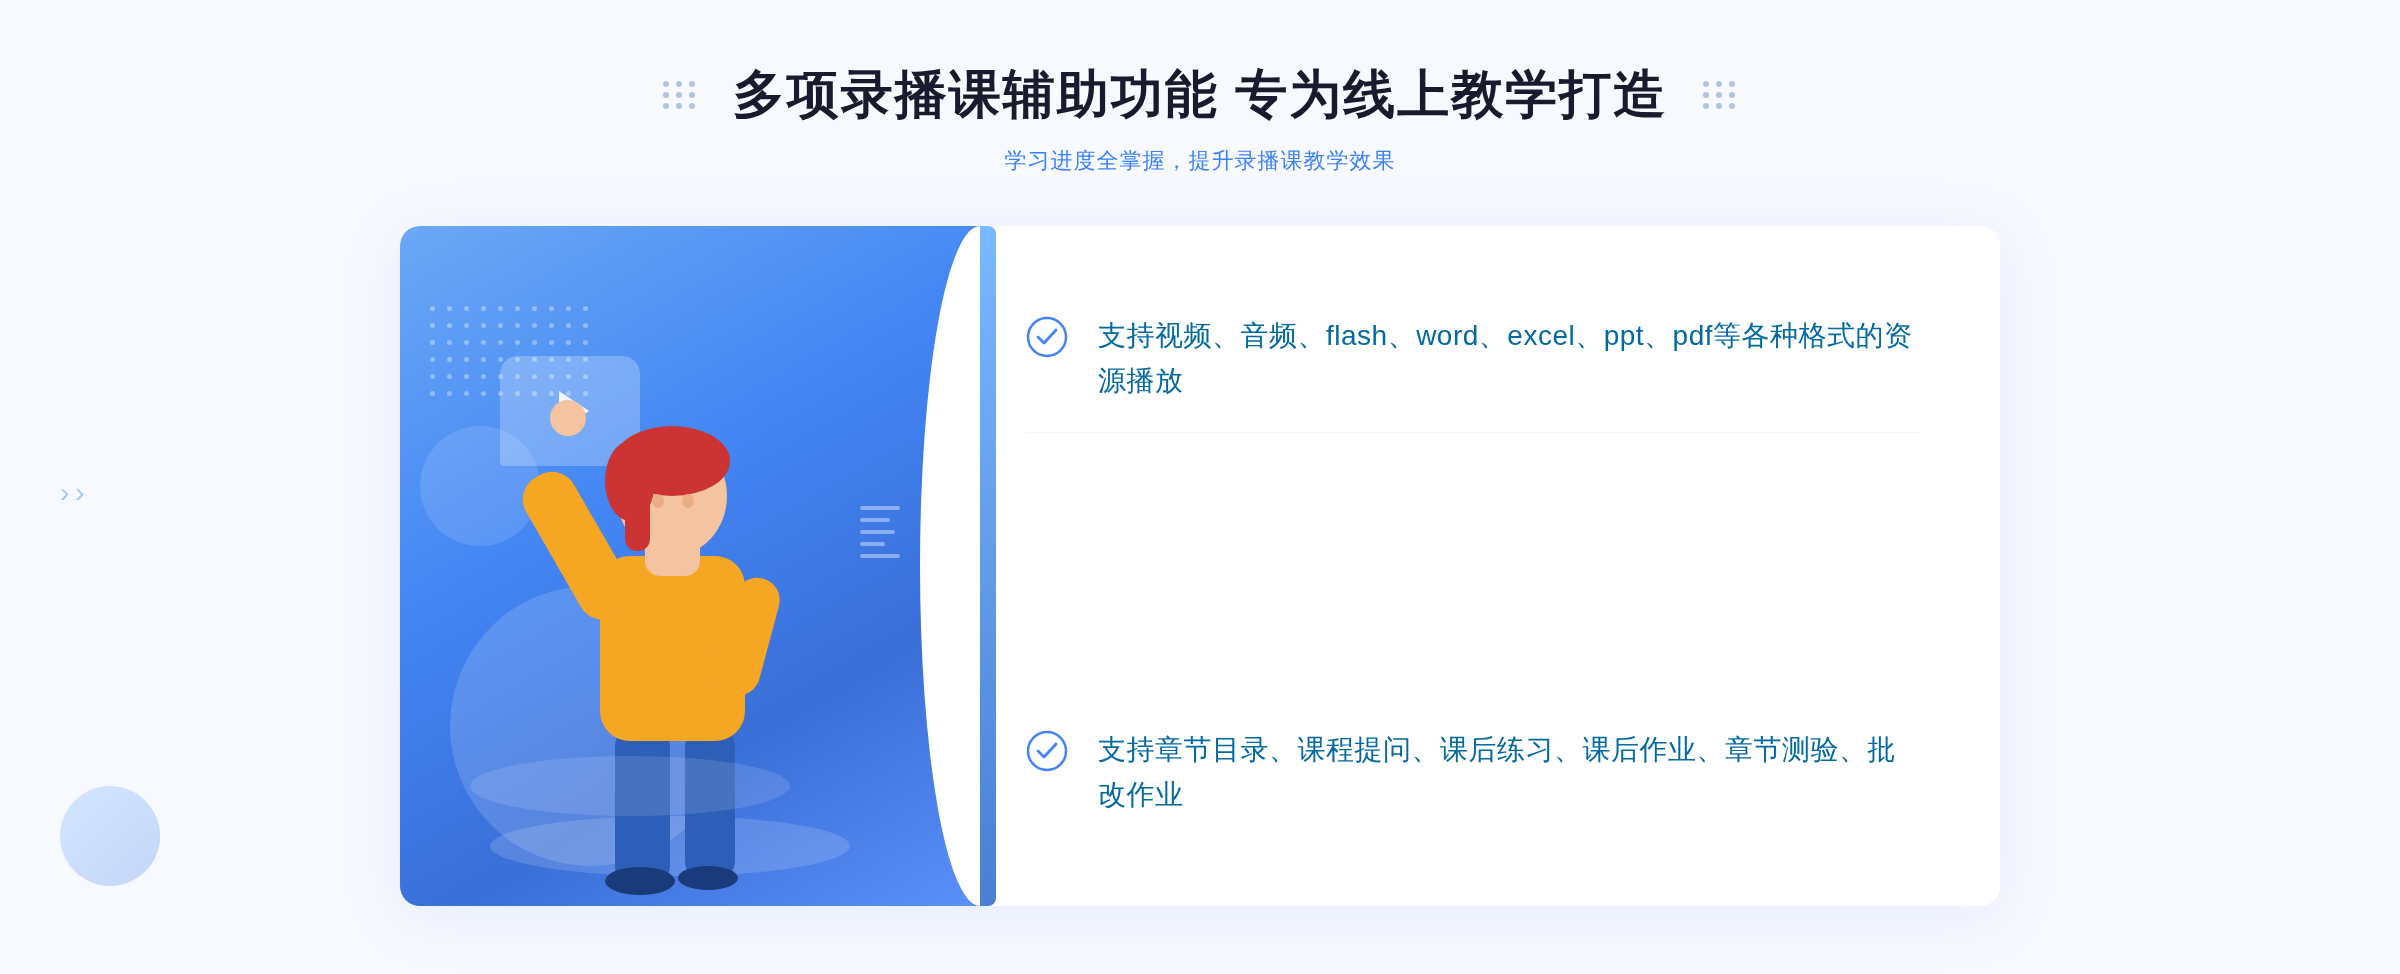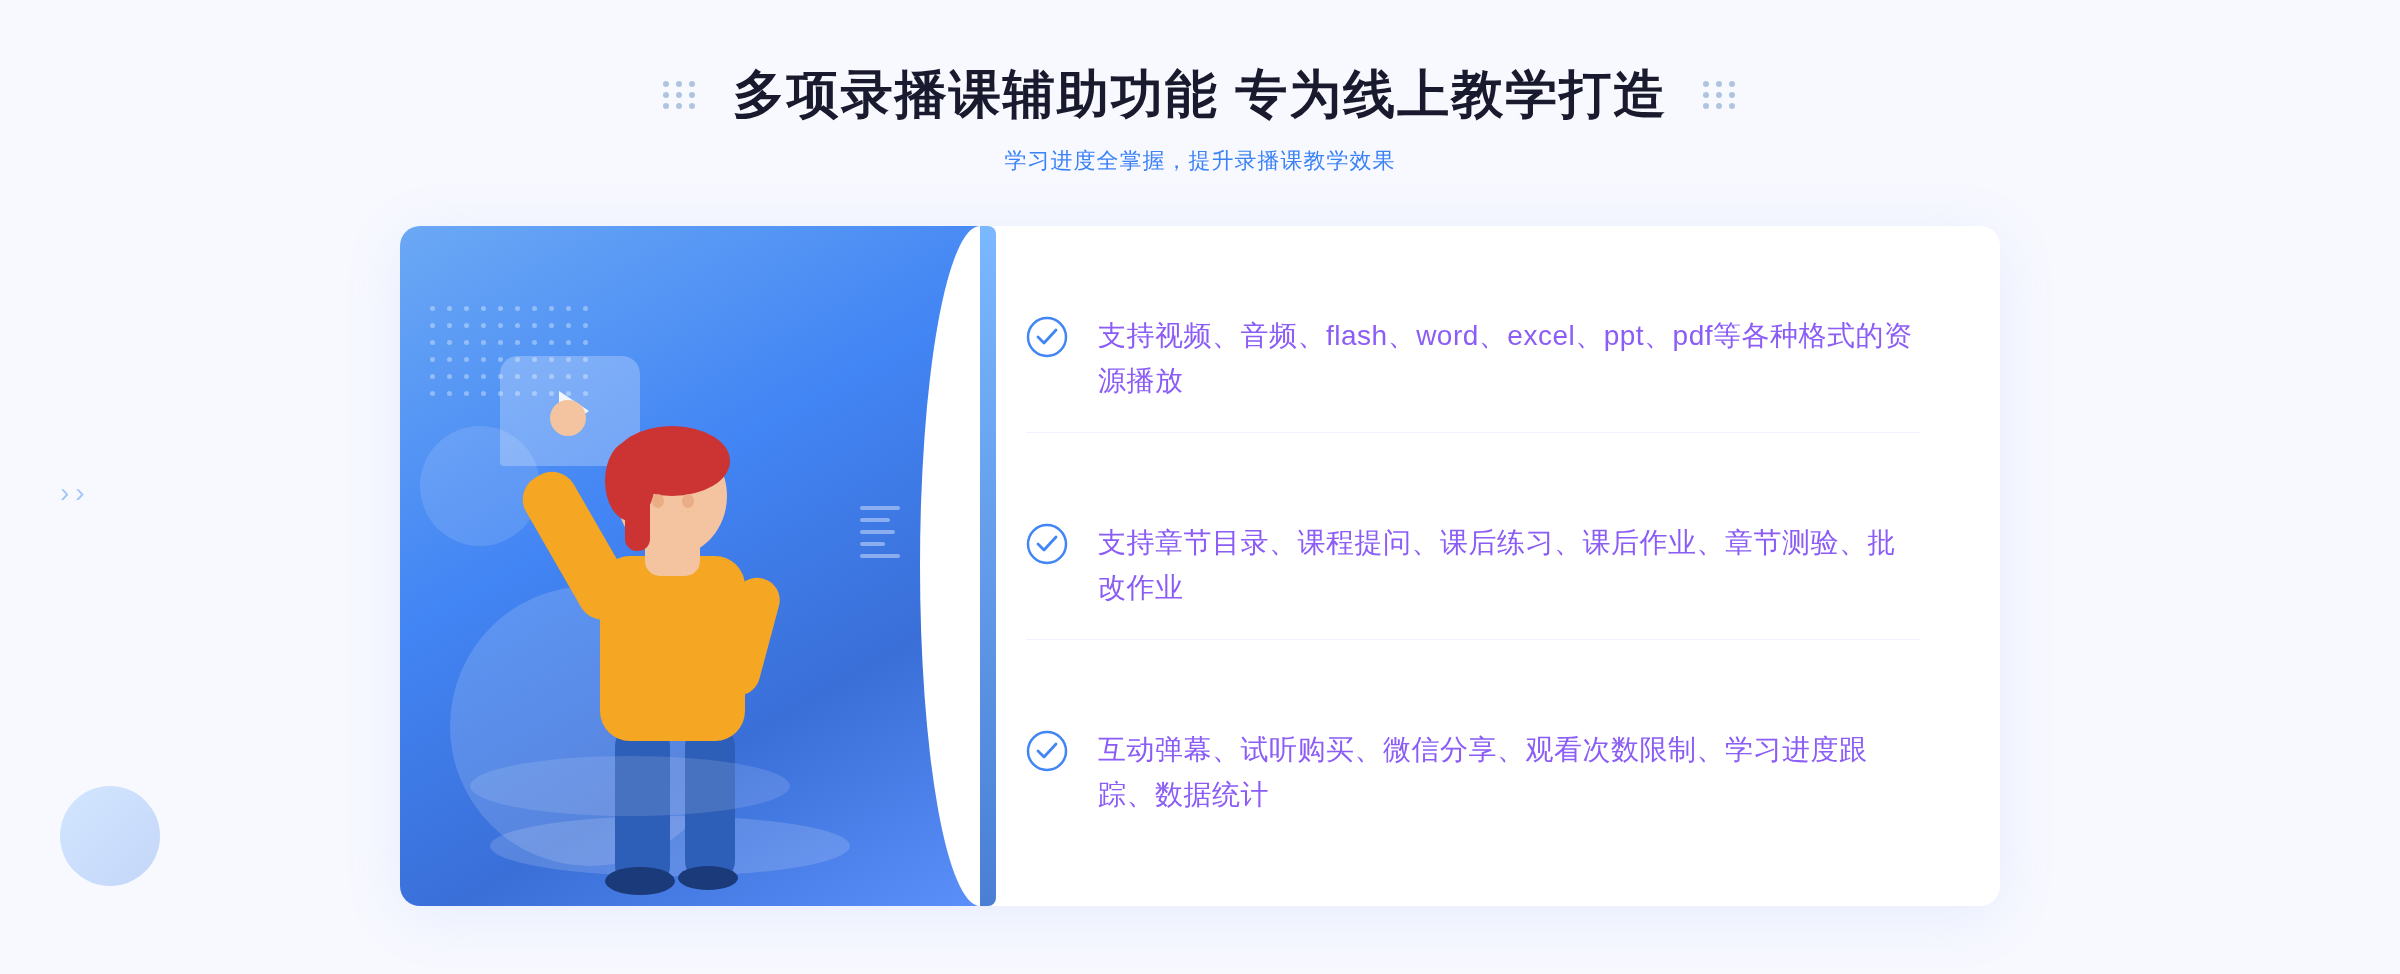--- a/index.html
+++ b/index.html
@@ -222,21 +222,21 @@
 
     .check-icon {
       width: 42px;
       height: 42px;
       flex-shrink: 0;
       margin-top: 2px;
     }
 
     .feature-text {
       font-size: 28px;
-      color: #8b5cf6;
+      color: #0369a1;
       line-height: 1.6;
       letter-spacing: 0.5px;
     }
 
     
     .left-arrow-deco {
       position: absolute;
       left: 60px;
       top: 50%;
       transform: translateY(-50%);
@@ -461,24 +461,17 @@
 
       <div class="feature-item">
         <svg class="check-icon" viewBox="0 0 42 42" fill="none" xmlns="http://www.w3.org/2000/svg">
           <circle cx="21" cy="21" r="19" stroke="#4285f4" stroke-width="2.5" fill="none"></circle>
           <polyline points="12,21 18,27 30,14" stroke="#4285f4" stroke-width="2.8" fill="none" stroke-linecap="round" stroke-linejoin="round"></polyline>
         </svg>
         <span class="feature-text">支持章节目录、课程提问、课后练习、课后作业、章节测验、批改作业</span>
       </div>
 
 
-      <div class="feature-item">
-        <svg class="check-icon" viewBox="0 0 42 42" fill="none" xmlns="http://www.w3.org/2000/svg">
-          <circle cx="21" cy="21" r="19" stroke="#4285f4" stroke-width="2.5" fill="none"></circle>
-          <polyline points="12,21 18,27 30,14" stroke="#4285f4" stroke-width="2.8" fill="none" stroke-linecap="round" stroke-linejoin="round"></polyline>
-        </svg>
-        <span class="feature-text">互动弹幕、试听购买、微信分享、观看次数限制、学习进度跟踪、数据统计</span>
-      </div>
 
     </div>
   </div>
 
 </div>
 
 </body></html>

